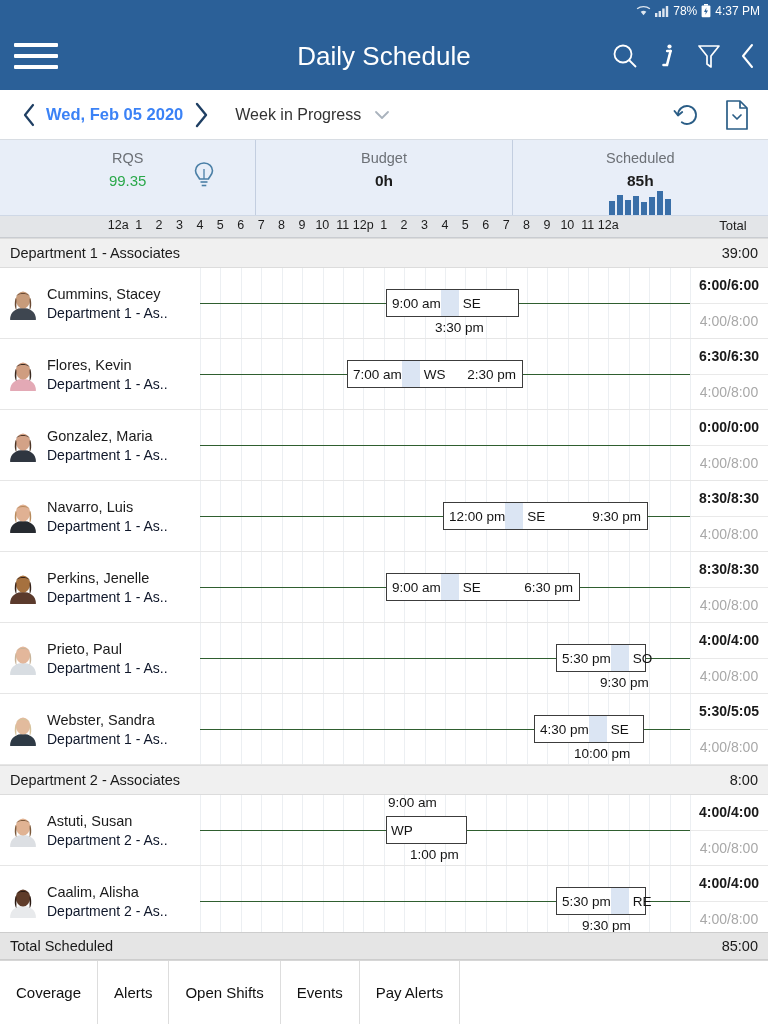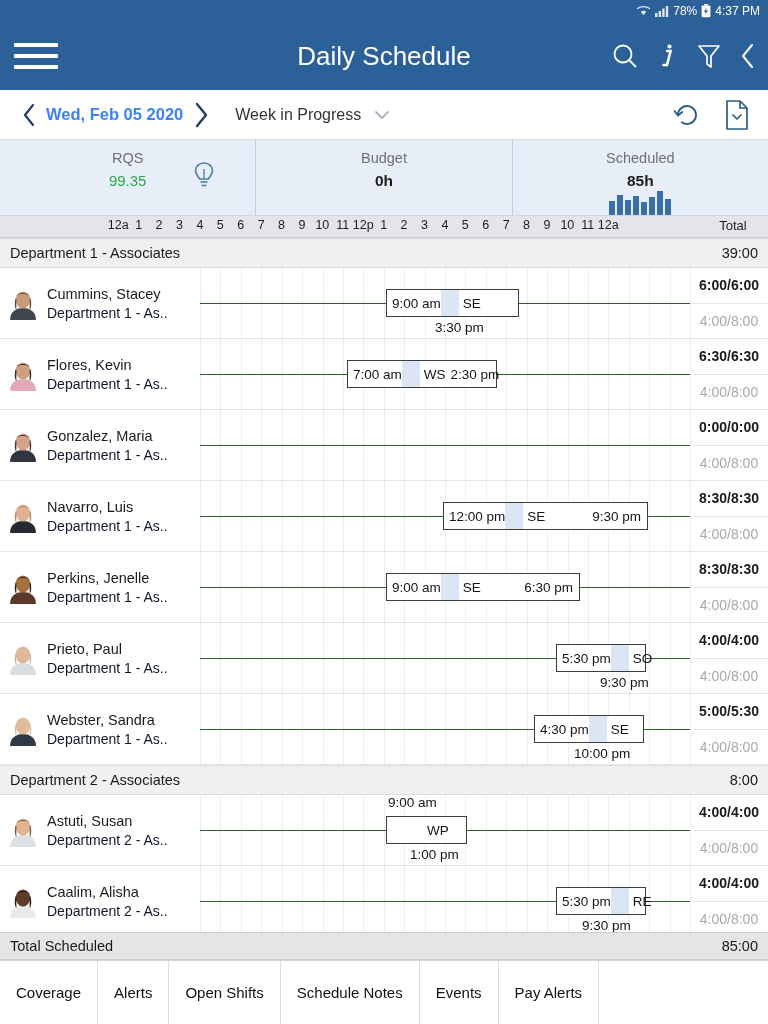--- a/index.html
+++ b/index.html
@@ -389,21 +389,21 @@
           <i style="left: 347.083px;"></i>
           <i style="left: 367.5px;"></i>
           <i style="left: 387.917px;"></i>
           <i style="left: 408.333px;"></i>
           <i style="left: 428.75px;"></i>
           <i style="left: 449.167px;"></i>
           <i style="left: 469.583px;"></i>
           <i style="left: 490px;"></i>
         </div>
         <div class="baseline"></div>
-        <div class="shift" style="left: 147px; width: 150px;">
+        <div class="shift" style="left: 147px; width: 176px;">
           <span class="s-start">7:00 am</span>
           <span class="s-seg"></span>
           <span class="s-code">WS</span>
           <span class="s-end">2:30 pm</span>
         </div>
       </div>
       <div class="hours">
         <div class="h-top">6:30/6:30</div>
         <div class="h-bot">4:00/8:00</div>
       </div>
@@ -671,21 +671,21 @@
         </div>
         <div class="baseline"></div>
         <div class="shift" style="left: 334px; width: 110px;">
           <span class="s-start">4:30 pm</span>
           <span class="s-seg"></span>
           <span class="s-code">SE</span>
         </div>
         <div class="shift-lbl below" style="left: 374px;">10:00 pm</div>
       </div>
       <div class="hours">
-        <div class="h-top">5:00/5:30</div>
+        <div class="h-top">5:30/5:05</div>
         <div class="h-bot">4:00/8:00</div>
       </div>
     </div>
     <div class="dept-row">
       <span class="d-name">Department 2 - Associates</span>
       <span class="d-hours">8:00</span>
     </div>
     <div class="emp-row">
       <div class="emp-info">
         <div class="avatar"><svg width="30" height="34" viewBox="0 0 30 34">
@@ -723,21 +723,21 @@
           <i style="left: 347.083px;"></i>
           <i style="left: 367.5px;"></i>
           <i style="left: 387.917px;"></i>
           <i style="left: 408.333px;"></i>
           <i style="left: 428.75px;"></i>
           <i style="left: 449.167px;"></i>
           <i style="left: 469.583px;"></i>
           <i style="left: 490px;"></i>
         </div>
         <div class="baseline"></div>
-        <div class="shift" style="left: 186px; width: 81px; padding-left: 36px;">
+        <div class="shift" style="left: 186px; width: 81px;">
           <span class="s-code">WP</span>
         </div>
         <div class="shift-lbl above" style="left: 188px;">9:00 am</div>
         <div class="shift-lbl below" style="left: 210px;">1:00 pm</div>
       </div>
       <div class="hours">
         <div class="h-top">4:00/4:00</div>
         <div class="h-bot">4:00/8:00</div>
       </div>
     </div>
@@ -801,16 +801,15 @@
 
 <div class="total-bar">
   <span class="t-label">Total Scheduled</span>
   <span class="t-value">85:00</span>
 </div>
 
 <div class="tabs" id="tabs">
     <div class="tab">Coverage</div>
     <div class="tab">Alerts</div>
     <div class="tab">Open Shifts</div>
-    <div class="tab">Schedule Notes</div>
     <div class="tab">Events</div>
     <div class="tab">Pay Alerts</div>
   </div>
 
 </body></html>

